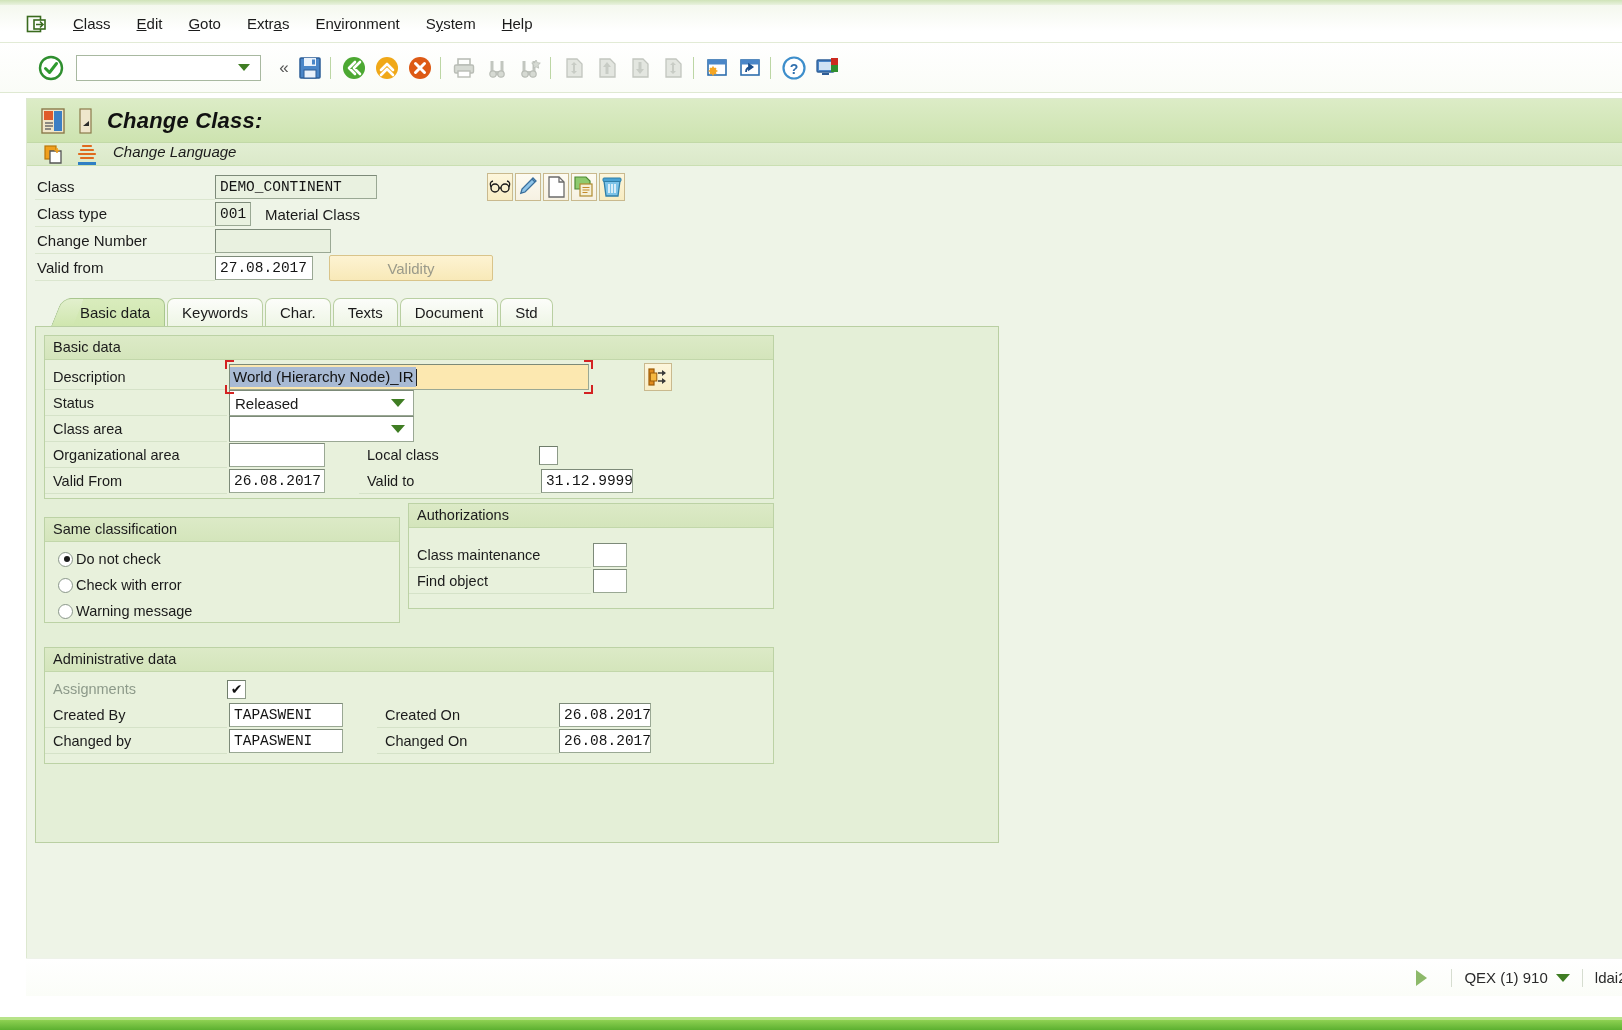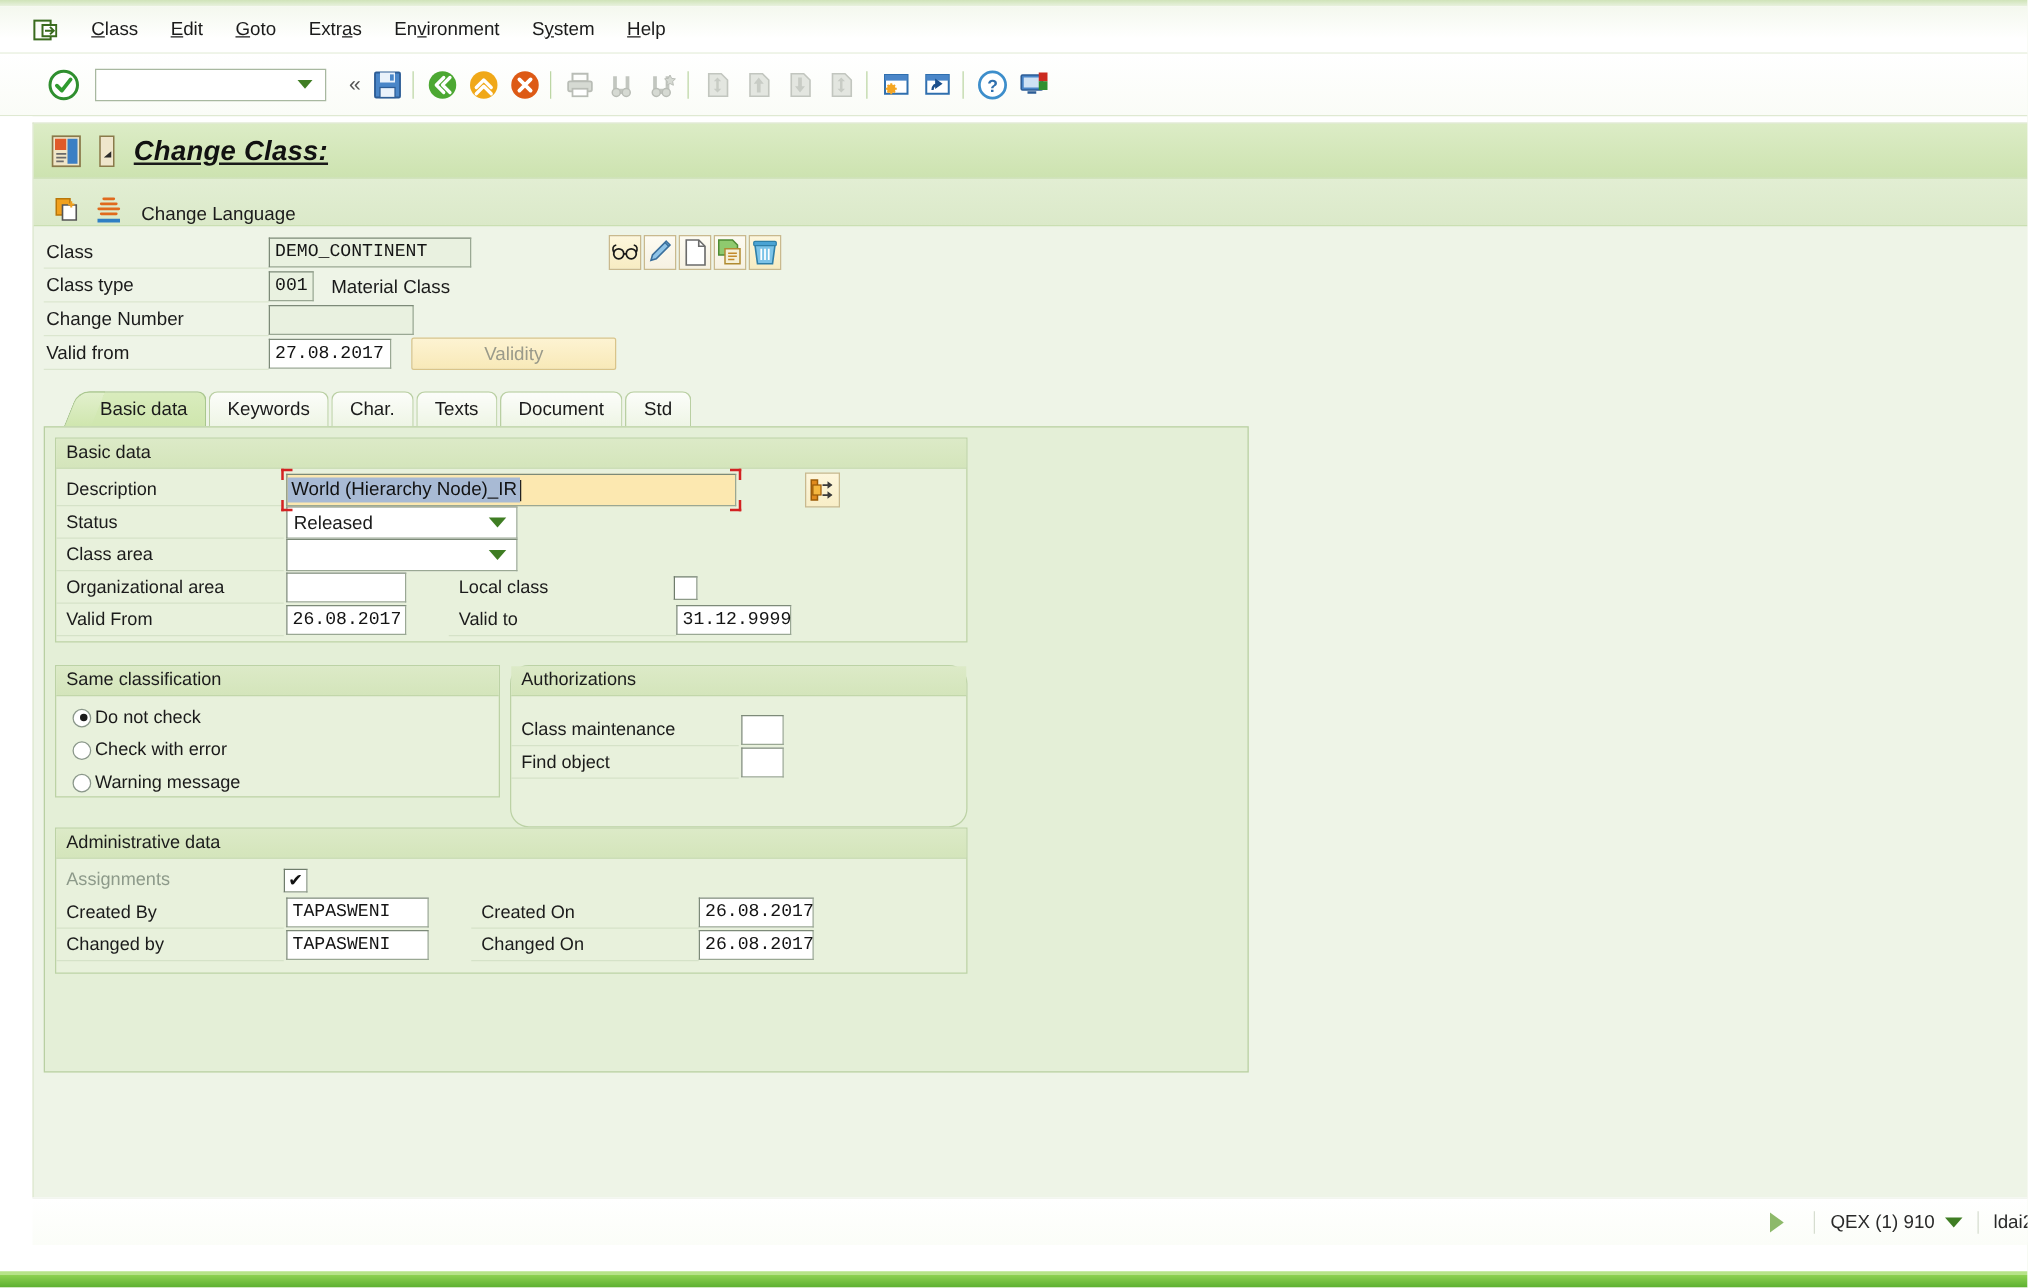--- a/index.html
+++ b/index.html
@@ -68,32 +68,32 @@
   .work{
     position:absolute; left:26px; top:98px; width:1596px; height:860px;
     background:#eef4e7;
     border-left:1px solid #dde8d0;
     border-top:1px solid #dde8d0;
   }
 
   
   .titleband{
     height:44px; background:linear-gradient(to bottom,#dcecc6,#cde3b0);
-    display:flex; align-items:center; border-bottom:1px solid #c2d9a7;text-decoration:underline;
+    display:flex; align-items:center; border-bottom:1px solid #c2d9a7;
   }
   .title-ico{ width:32px;height:28px;margin-left:14px;margin-right:6px;position:relative;flex:none; }
   .title-ico2{ width:14px;height:28px;position:relative;flex:none;margin-right:14px; }
   .title-text{
     font-size:22px;font-weight:bold;font-style:italic;color:#111; letter-spacing:0.2px;
   }
 
   
   .appband{
-    height:38px;background:linear-gradient(to bottom,#e2eed3,#dbe9c9);
-    display:flex;align-items:flex-end;border-bottom:1px solid #cadfb2;
+    height:23px;background:linear-gradient(to bottom,#e2eed3,#dbe9c9);
+    display:flex;align-items:flex-start;border-bottom:1px solid #cadfb2;font-style:italic;
   }
   .app-ico{ width:24px;height:24px;margin-left:16px;position:relative;flex:none; }
   .app-ico2{ width:24px;height:24px;margin-left:8px;position:relative;flex:none; }
   .app-label{ margin-left:14px;font-size:15px;color:#1b1b1b; }
 
   
   .hdr{ padding:8px 0 10px 0; position:relative; }
   .hrow{ display:flex;align-items:center;height:26px;margin-bottom:1px; }
   .hlabel{
     width:180px; margin-left:8px; font-size:15px; color:#1b1b1b;
@@ -599,21 +599,21 @@
           <span class="radio"></span>
           <span>Check with error</span>
         </div>
         <div class="radio-row">
           <span class="radio"></span>
           <span>Warning message</span>
         </div>
       </div>
     </div>
 
-    <div class="grp" style="left:372px;top:190px;width:366px;height:130px;border-radius:15px;">
+    <div class="grp" style="left:372px;top:176px;width:366px;height:106px;">
       <div class="grp-title">Authorizations</div>
       <div class="grp-body" style="padding-top:14px;">
         <div class="frow">
           <div class="flabel" style="width:182px;">Class maintenance</div>
           <div class="inp inp-white" style="margin-left:2px;width:34px;"></div>
         </div>
         <div class="frow">
           <div class="flabel" style="width:182px;">Find object</div>
           <div class="inp inp-white" style="margin-left:2px;width:34px;"></div>
         </div>

